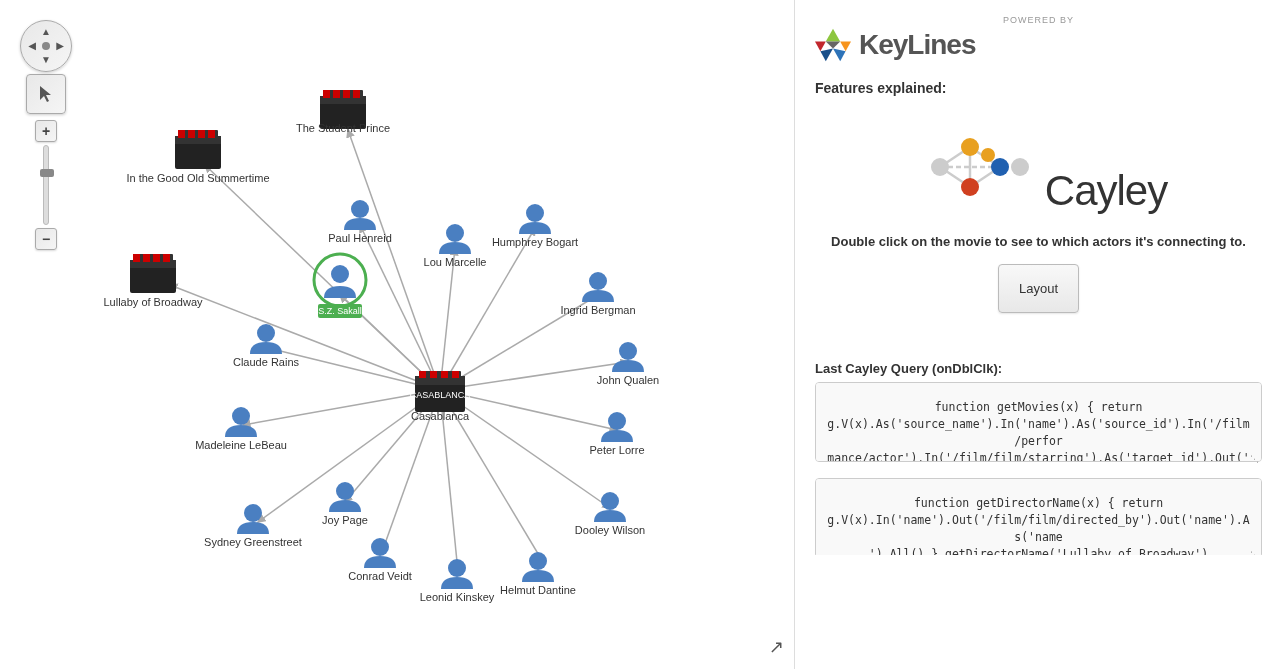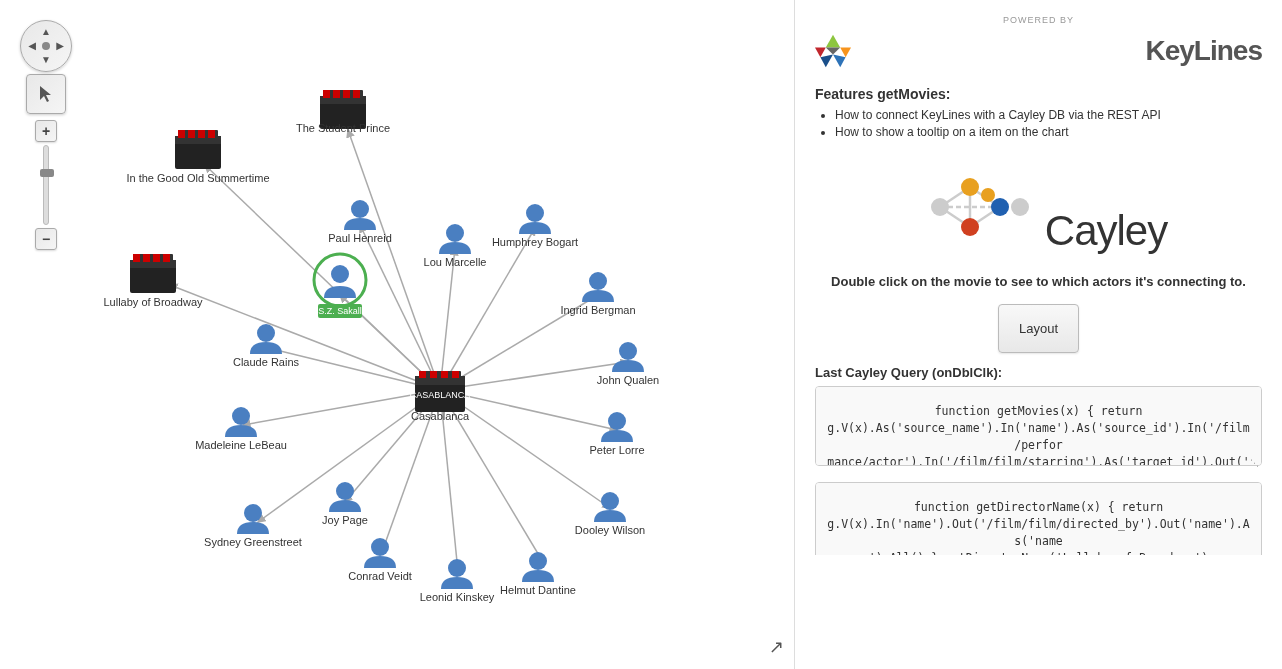--- a/index.html
+++ b/index.html
@@ -140,23 +140,23 @@
     #keylines-logo .powered-by {
       font-size: 9px;
       color: #999;
       letter-spacing: 1px;
       text-transform: uppercase;
     }
 
     #keylines-logo .logo-container {
       display: flex;
       align-items: center;
-      justify-content: space-between;
+      justify-content: flex-start;
       gap: 8px;
-      margin-top: 8px;
+      margin-top: 2px;
     }
 
     .kl-icon {
       width: 36px;
       height: 36px;
     }
 
     .kl-text {
       font-size: 28px;
       font-weight: bold;
@@ -230,20 +230,21 @@
     
     .query-section {
       border: none;
     }
 
     .query-section h4 {
       font-size: 13px;
       font-weight: bold;
       color: #333;
       margin-bottom: 6px;
+      margin-top: 36px;
     }
 
     .query-box {
       border: 1px solid #ccc;
       border-radius: 4px;
       background: #f9f9f9;
       padding: 16px 10px;
       font-size: 11.5px;
       font-family: monospace;
       color: #333;
@@ -516,25 +517,21 @@
 
         <polygon points="6,25 0,14 12,14" fill="#C1272D"></polygon>
 
         <polygon points="12,14 28,14 20,22" fill="#666"></polygon>
       </svg>
       <div class="kl-text">KeyLines</div>
     </div>
   </div>
 
   <div id="features-section">
-    <h3>Features getMovies:</h3>
-    <ul>
-      <li>How to connect KeyLines with a Cayley DB via the REST API</li>
-      <li>How to show a tooltip on a item on the chart</li>
-    </ul>
+    <h3>Features explained:</h3>
   </div>
 
   <div id="cayley-logo">
 
     <svg width="120" height="80" viewBox="0 0 120 80">
 
       <line x1="30" y1="40" x2="60" y2="20" stroke="#ccc" stroke-width="2.5"></line>
       <line x1="30" y1="40" x2="60" y2="60" stroke="#ccc" stroke-width="2.5"></line>
       <line x1="60" y1="20" x2="90" y2="40" stroke="#ccc" stroke-width="2.5"></line>
       <line x1="60" y1="60" x2="90" y2="40" stroke="#ccc" stroke-width="2.5"></line>

